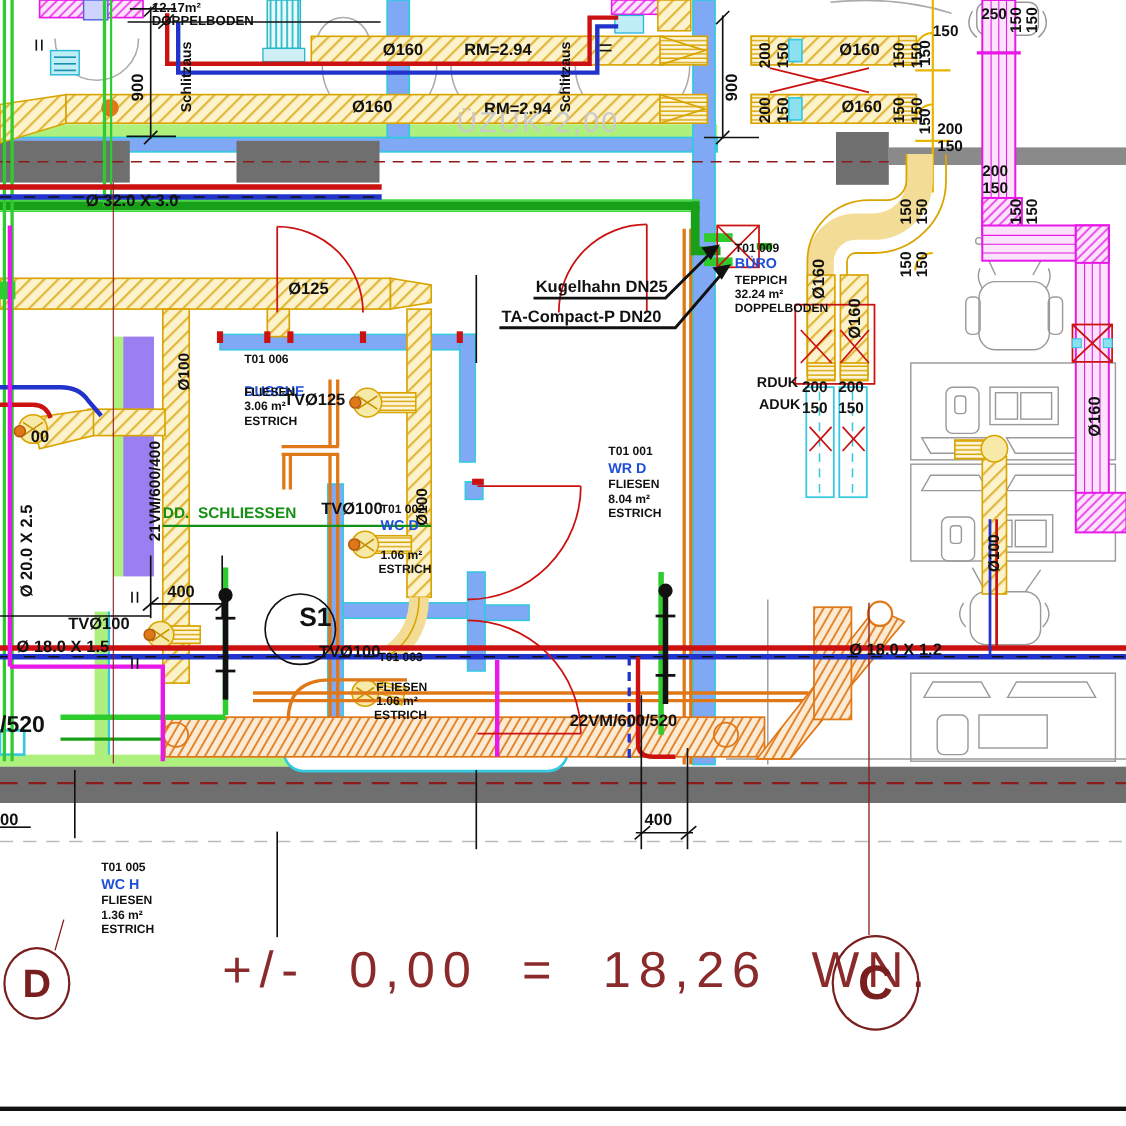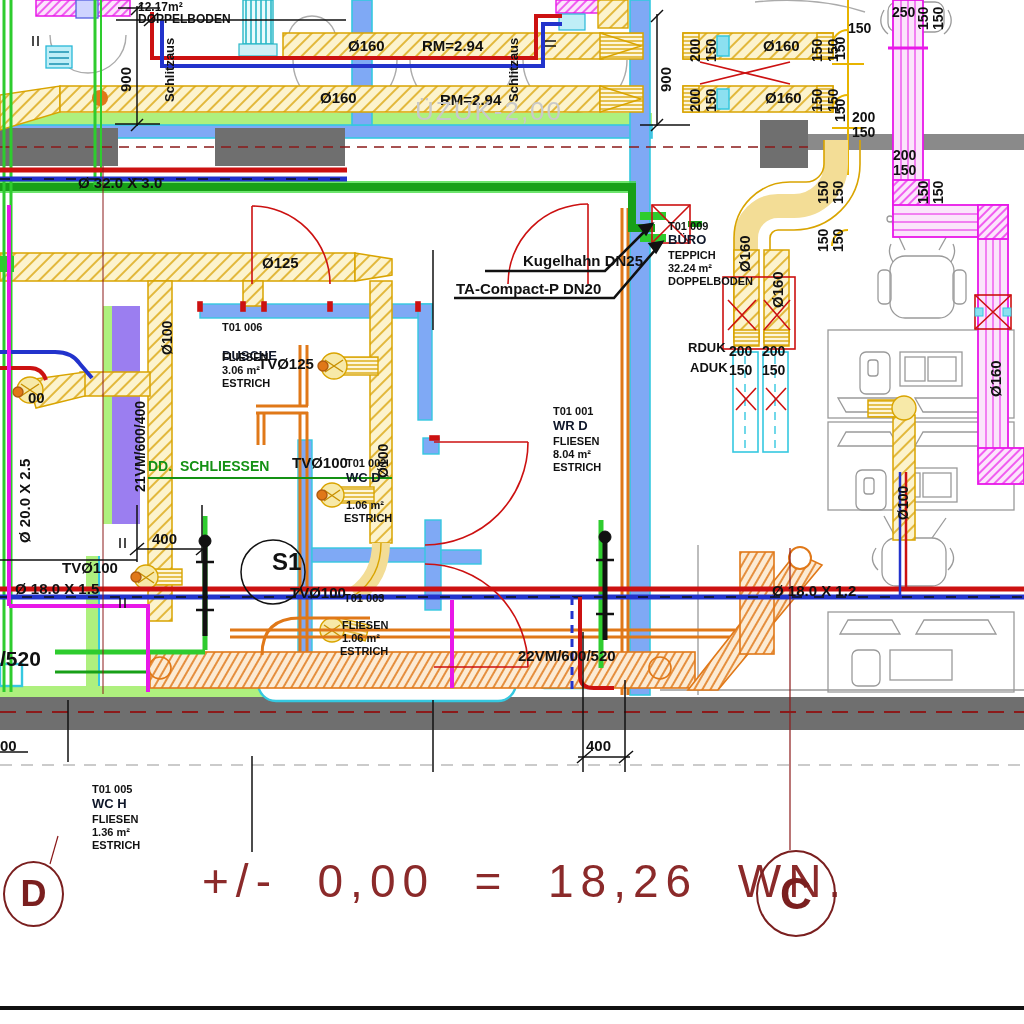--- a/index.html
+++ b/index.html
@@ -3,21 +3,21 @@
 <meta charset="utf-8">
 <style>
   html,body{margin:0;padding:0;background:#fff;}
   #sheet{position:relative;width:1024px;height:1024px;background:#fff;overflow:hidden;
          font-family:"Liberation Sans",sans-serif;}
   #cad{position:absolute;left:0;top:0;}
   #labels-layer{position:absolute;left:0;top:0;width:1024px;height:1024px;pointer-events:none;}
   .lbl{position:absolute;line-height:1;white-space:pre;color:#111;font-weight:700;
        font-family:"Liberation Sans",sans-serif;}
   .rot{transform:rotate(-90deg);transform-origin:0 0;}
-  .c-cyan{color:#0f172a;}
+  .c-cyan{color:#1d4ed8;}
   .c-green{color:#149114;}
   .c-gray{color:#c9c9c9;font-weight:400;letter-spacing:2px;}
   #level-annot{position:absolute;left:202px;top:854px;font-size:46px;color:#8b2a2a;
        letter-spacing:7px;font-weight:400;white-space:pre;}
   .bubble{position:absolute;border:2px solid #7a1f1f;border-radius:50%;color:#7a1f1f;
        display:flex;align-items:center;justify-content:center;font-weight:700;background:transparent;}
   #bubble-d{left:3px;top:861px;width:57px;height:62px;font-size:36px;}
   #bubble-c{left:756px;top:850px;width:76px;height:83px;font-size:44px;}
 </style>
 </head>
@@ -439,21 +439,21 @@
       <span class="lbl rot" style="left: 931px; top: 204px; font-size: 14px;">150</span>
       <span class="lbl rot" style="left: 816px; top: 252px; font-size: 14px;">150</span>
       <span class="lbl rot" style="left: 831px; top: 252px; font-size: 14px;">150</span>
       <span class="lbl rot" style="left: 916px; top: 30px; font-size: 14px;">150</span>
       <span class="lbl rot" style="left: 931px; top: 30px; font-size: 14px;">150</span>
       <span class="lbl rot" style="left: 737px; top: 272px; font-size: 15px;">Ø160</span>
       <span class="lbl rot" style="left: 770px; top: 308px; font-size: 15px;">Ø160</span>
       <span class="lbl rot" style="left: 988px; top: 397px; font-size: 15px;">Ø160</span>
       <span class="lbl" style="left: 78px; top: 175px; font-size: 15px;">Ø 32.0 X 3.0</span>
       <span class="lbl" style="left: 262px; top: 255px; font-size: 15px;">Ø125</span>
-      <span class="lbl" style="left: 487px; top: 253px; font-size: 15px; margin-left: 36px;">Kugelhahn DN25</span>
+      <span class="lbl" style="left: 487px; top: 253px; font-size: 15px;">Kugelhahn DN25</span>
       <span class="lbl" style="left: 456px; top: 281px; font-size: 15px;">TA-Compact-P DN20</span>
       <span class="lbl" style="left: 668px; top: 221px; font-size: 11px;">T01 009</span>
       <span class="lbl c-cyan" style="left: 668px; top: 233px; font-size: 13px;">BÜRO</span>
       <span class="lbl" style="left: 668px; top: 250px; font-size: 11px;">TEPPICH</span>
       <span class="lbl" style="left: 668px; top: 263px; font-size: 11px;">32.24 m²</span>
       <span class="lbl" style="left: 668px; top: 276px; font-size: 11px;">DOPPELBODEN</span>
       <span class="lbl" style="left: 688px; top: 341px; font-size: 13px;">RDUK</span>
       <span class="lbl" style="left: 690px; top: 361px; font-size: 13px;">ADUK</span>
       <span class="lbl" style="left: 729px; top: 344px; font-size: 14px;">200</span>
       <span class="lbl" style="left: 762px; top: 344px; font-size: 14px;">200</span>

